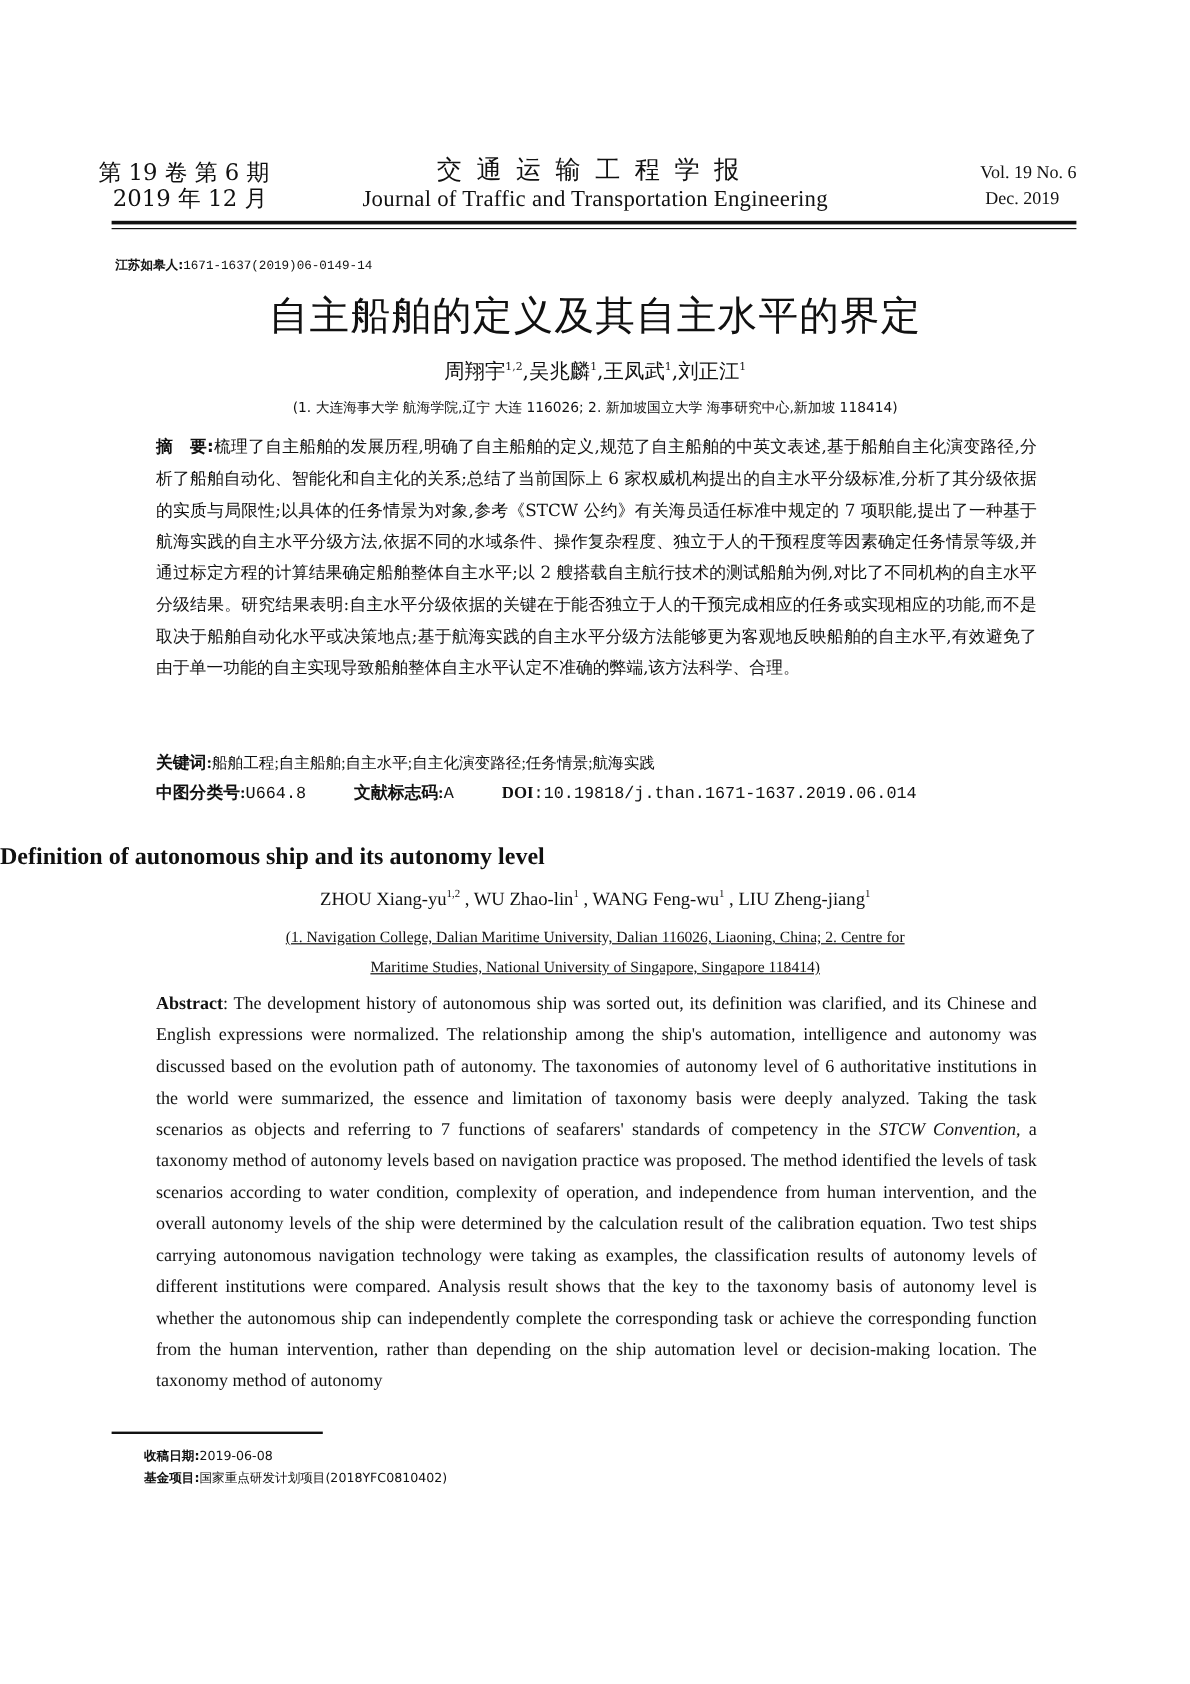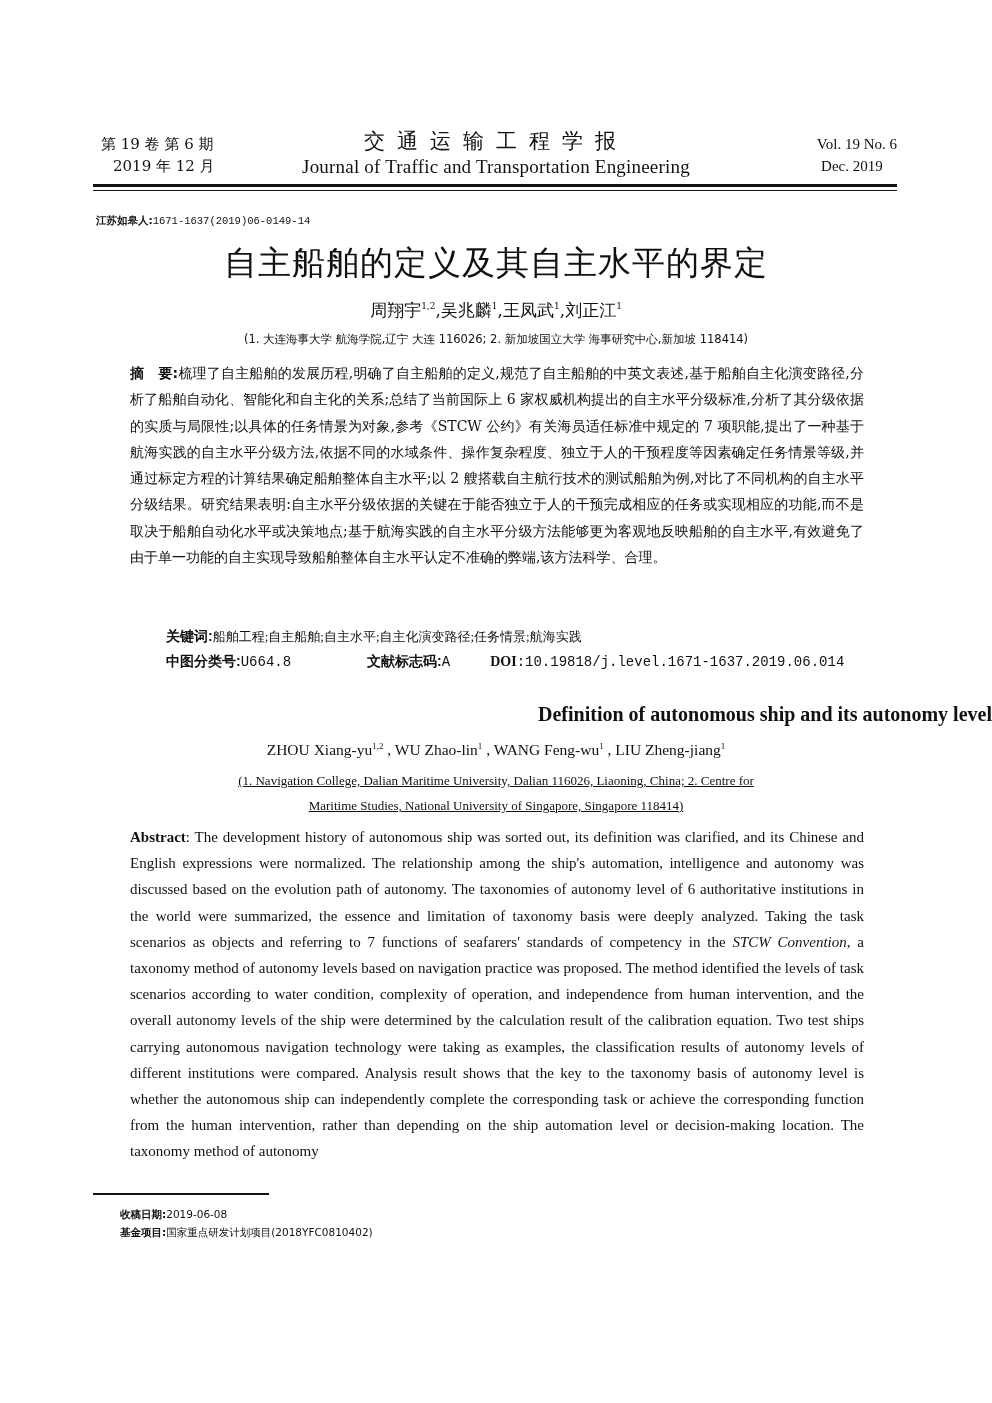--- a/index.html
+++ b/index.html
@@ -1,44 +1,44 @@
 <!DOCTYPE html>
 <html><head>
 <meta charset="utf-8">
 <style>
   html, body { margin: 0; padding: 0; background: #ffffff; }
   body { width: 992px; height: 1403px; position: relative; overflow: hidden; color: #111; font-family: "DejaVu Serif", serif; }
   .abs { position: absolute; }
-  .hdr-left { left: 101px; top: 133px; font-size: 15px; line-height: 22px; font-family: "DejaVu Serif", serif; }
+  .hdr-left { left: 82px; top: 133px; font-size: 19px; line-height: 22px; font-family: "DejaVu Serif", serif; }
   .hdr-left div:nth-child(2) { padding-left: 12px; }
   .hdr-center { left: 200px; width: 592px; top: 128px; text-align: center; }
   .hdr-cn { font-size: 21px; letter-spacing: 12px; line-height: 26px; font-family: "DejaVu Serif", serif; }
   .hdr-en { font-size: 19px; line-height: 26px; font-family: "Liberation Serif", serif; letter-spacing: 0.2px; }
   .hdr-right { right: 95px; top: 133px; text-align: center; font-size: 15px; line-height: 22px; font-family: "Liberation Serif", serif; }
   .hdr-right div:nth-child(2) { padding-right: 10px; }
   .rule1 { left: 93px; width: 804px; top: 184px; height: 3px; background: #111; }
   .rule2 { left: 93px; width: 804px; top: 190px; height: 1px; background: #111; }
   .article-no { left: 96px; top: 214px; font-size: 10.5px; font-family: "DejaVu Sans", sans-serif; }
   .article-no .lbl { font-weight: bold; }
   .article-no .val { font-family: "Liberation Mono", monospace; font-size: 10.5px; }
   .title-cn { left: 0; width: 992px; top: 242px; text-align: center; font-size: 33px; line-height: 42px; font-family: "DejaVu Sans", sans-serif; letter-spacing: 1px; }
   .authors-cn { left: 0; width: 992px; top: 298px; text-align: center; font-size: 17px; line-height: 24px; font-family: "DejaVu Serif", serif; }
   sup { font-size: 9px; vertical-align: super; line-height: 0; }
   .affil-cn { left: 0; width: 992px; top: 330px; text-align: center; font-size: 11.5px; line-height: 18px; font-family: "DejaVu Sans", sans-serif; }
   .cn-block { left: 130px; width: 734px; font-size: 14px; line-height: 26.3px; font-family: "DejaVu Serif", serif; text-align: justify; }
   .abstract-cn { top: 360px; }
   .abstract-cn .lbl { font-weight: bold; font-family: "DejaVu Sans", sans-serif; letter-spacing: 0px; }
   .keywords { left: 130px; top: 625px; font-size: 14px; line-height: 22px; }
-  .keywords .lbl, .clsline .lbl { font-weight: bold; font-family: Liberation Sans, sans-serif; margin-left: 36px; }
+  .keywords .lbl, .clsline .lbl { font-weight: bold; font-family: Liberation Serif, serif; }
   .keywords .val { font-family: Liberation Serif, serif; font-size: 13px; }
   .clsline { left: 130px; top: 650px; font-size: 14px; line-height: 22px; white-space: nowrap; }
   .clsline .val { font-family: "Liberation Mono", monospace; font-size: 14px; }
   .clsline .gap { display: inline-block; width: 40px; }
   .clsline .doi-lbl { font-weight: bold; font-family: "Liberation Serif", serif; }
-  .title-en { left: 0; width: 992px; top: 703px; text-align: right; font-size: 20px; font-weight: bold; font-family: "Liberation Serif", serif; }
+  .title-en { left: 0; width: 992px; top: 703px; text-align: left; font-size: 20px; font-weight: bold; font-family: "Liberation Serif", serif; }
   .authors-en { left: 0; width: 992px; top: 741px; text-align: center; font-size: 15.5px; font-family: "Liberation Serif", serif; }
   .affil-en { left: 0; width: 992px; top: 768px; text-align: center; font-size: 13px; line-height: 25px; font-family: "Liberation Serif", serif; text-decoration: underline; }
   .abstract-en { left: 130px; width: 734px; top: 824px; font-size: 15px; line-height: 26.2px; font-family: Liberation Serif, serif; text-align: justify; }
   .abstract-en .lbl { font-weight: bold; }
   .fn-rule { left: 93px; top: 1193px; width: 176px; height: 2px; background: #111; }
   .footnotes { left: 120px; top: 1206px; font-size: 10.5px; line-height: 17.5px; font-family: "DejaVu Sans", sans-serif; }
   .footnotes .lbl { font-weight: bold; }
 </style>
 </head>
 <body>
@@ -70,21 +70,21 @@
 
 <div class="abs cn-block abstract-cn">
   <span class="lbl">摘　要:</span><span>梳理了自主船舶的发展历程,明确了自主船舶的定义,规范了自主船舶的中英文表述,基于船舶自主化演变路径,分析了船舶自动化、智能化和自主化的关系;总结了当前国际上 6 家权威机构提出的自主水平分级标准,分析了其分级依据的实质与局限性;以具体的任务情景为对象,参考《STCW 公约》有关海员适任标准中规定的 7 项职能,提出了一种基于航海实践的自主水平分级方法,依据不同的水域条件、操作复杂程度、独立于人的干预程度等因素确定任务情景等级,并通过标定方程的计算结果确定船舶整体自主水平;以 2 艘搭载自主航行技术的测试船舶为例,对比了不同机构的自主水平分级结果。研究结果表明:自主水平分级依据的关键在于能否独立于人的干预完成相应的任务或实现相应的功能,而不是取决于船舶自动化水平或决策地点;基于航海实践的自主水平分级方法能够更为客观地反映船舶的自主水平,有效避免了由于单一功能的自主实现导致船舶整体自主水平认定不准确的弊端,该方法科学、合理。</span>
 </div>
 
 <div class="abs keywords">
   <span class="lbl">关键词:</span><span class="val">船舶工程;自主船舶;自主水平;自主化演变路径;任务情景;航海实践</span>
 </div>
 
 <div class="abs clsline">
-  <span class="lbl">中图分类号:</span><span class="val">U664.8</span><span class="gap"></span><span class="lbl">文献标志码:</span><span class="val">A</span><span class="gap"></span><span class="doi-lbl">DOI</span><span class="val">:10.19818/j.level.1671-1637.2019.06.014</span>
+  <span class="lbl">中图分类号:</span><span class="val">U664.8</span><span class="gap"></span><span class="lbl">文献标志码:</span><span class="val">A</span><span class="gap"></span><span class="doi-lbl">DOI</span><span class="val">:10.19818/j.than.1671-1637.2019.06.014</span>
 </div>
 
 <div class="abs title-en">Definition of autonomous ship and its autonomy level</div>
 <div class="abs authors-en">
   <span><span>ZHOU Xiang-yu</span><sup>1,2</sup><span> , </span></span><span><span>WU Zhao-lin</span><sup>1</sup><span> , </span></span><span><span>WANG Feng-wu</span><sup>1</sup><span> , </span></span><span><span>LIU Zheng-jiang</span><sup>1</sup></span>
 </div>
 <div class="abs affil-en">
   <div>(1. Navigation College, Dalian Maritime University, Dalian 116026, Liaoning, China; 2. Centre for</div>
   <div>Maritime Studies, National University of Singapore, Singapore 118414)</div>
 </div>

